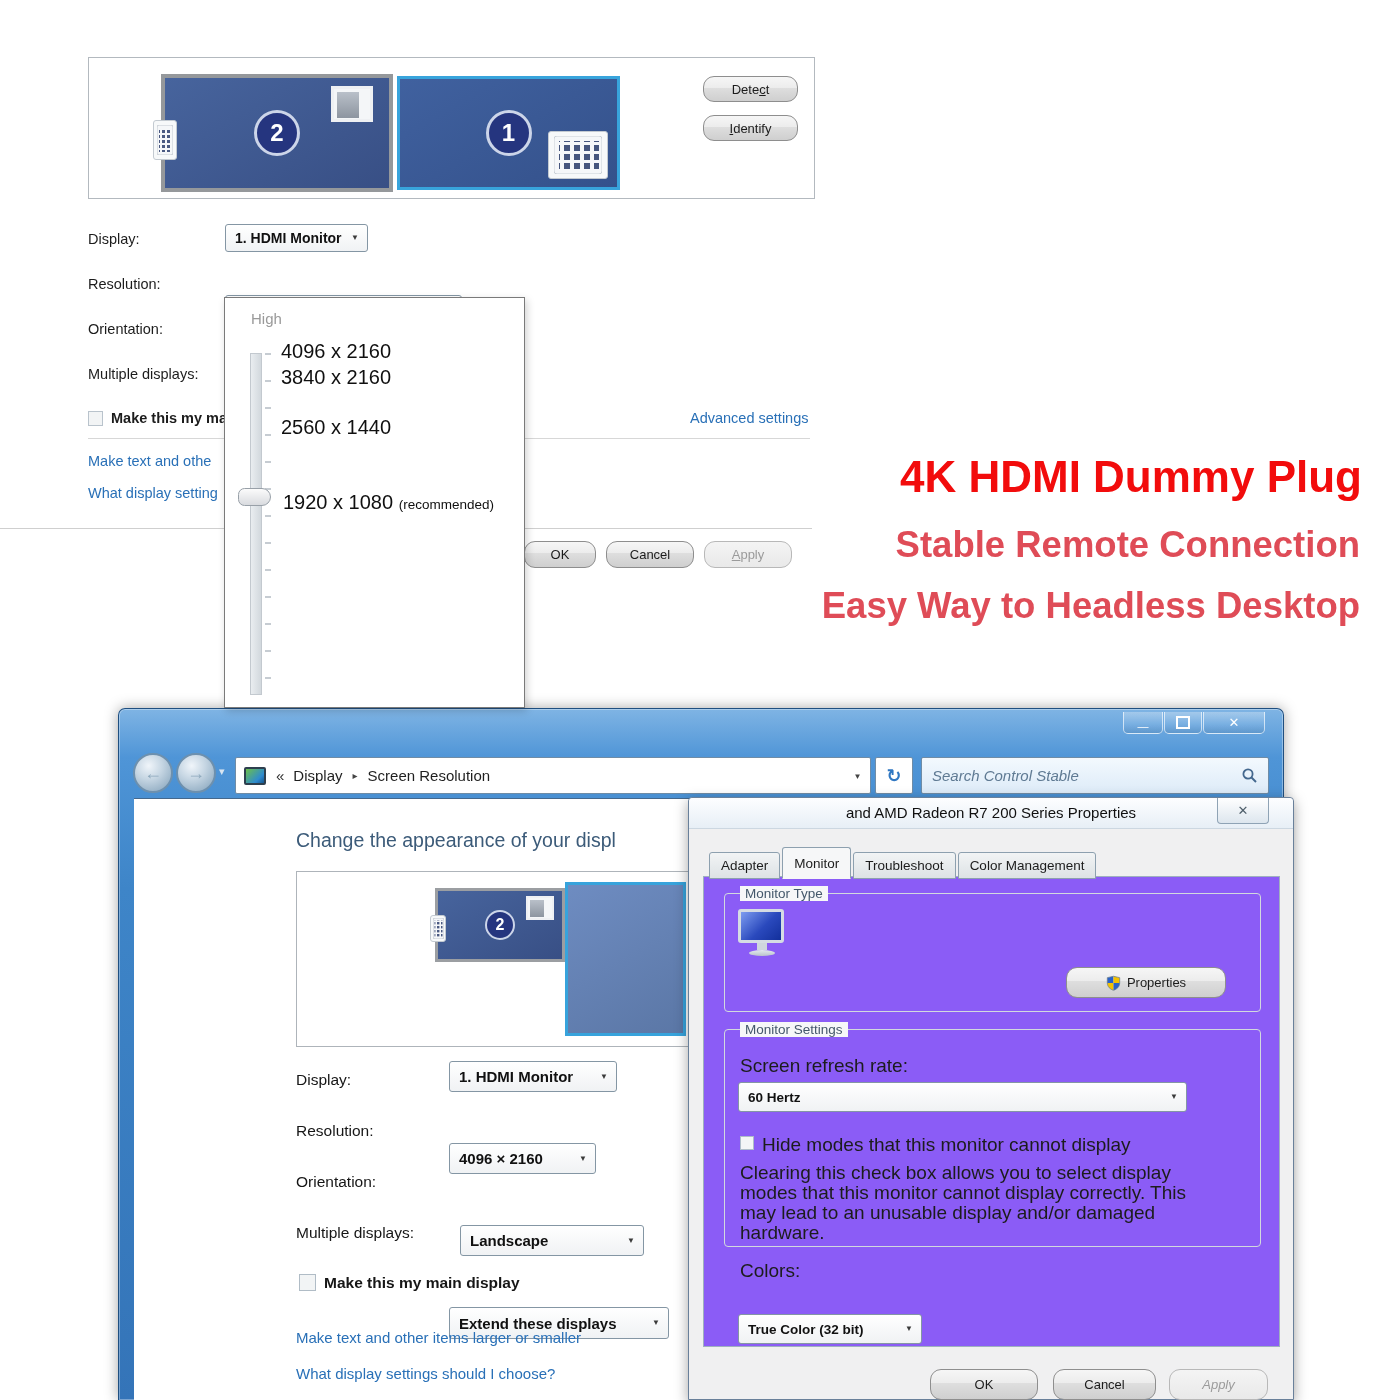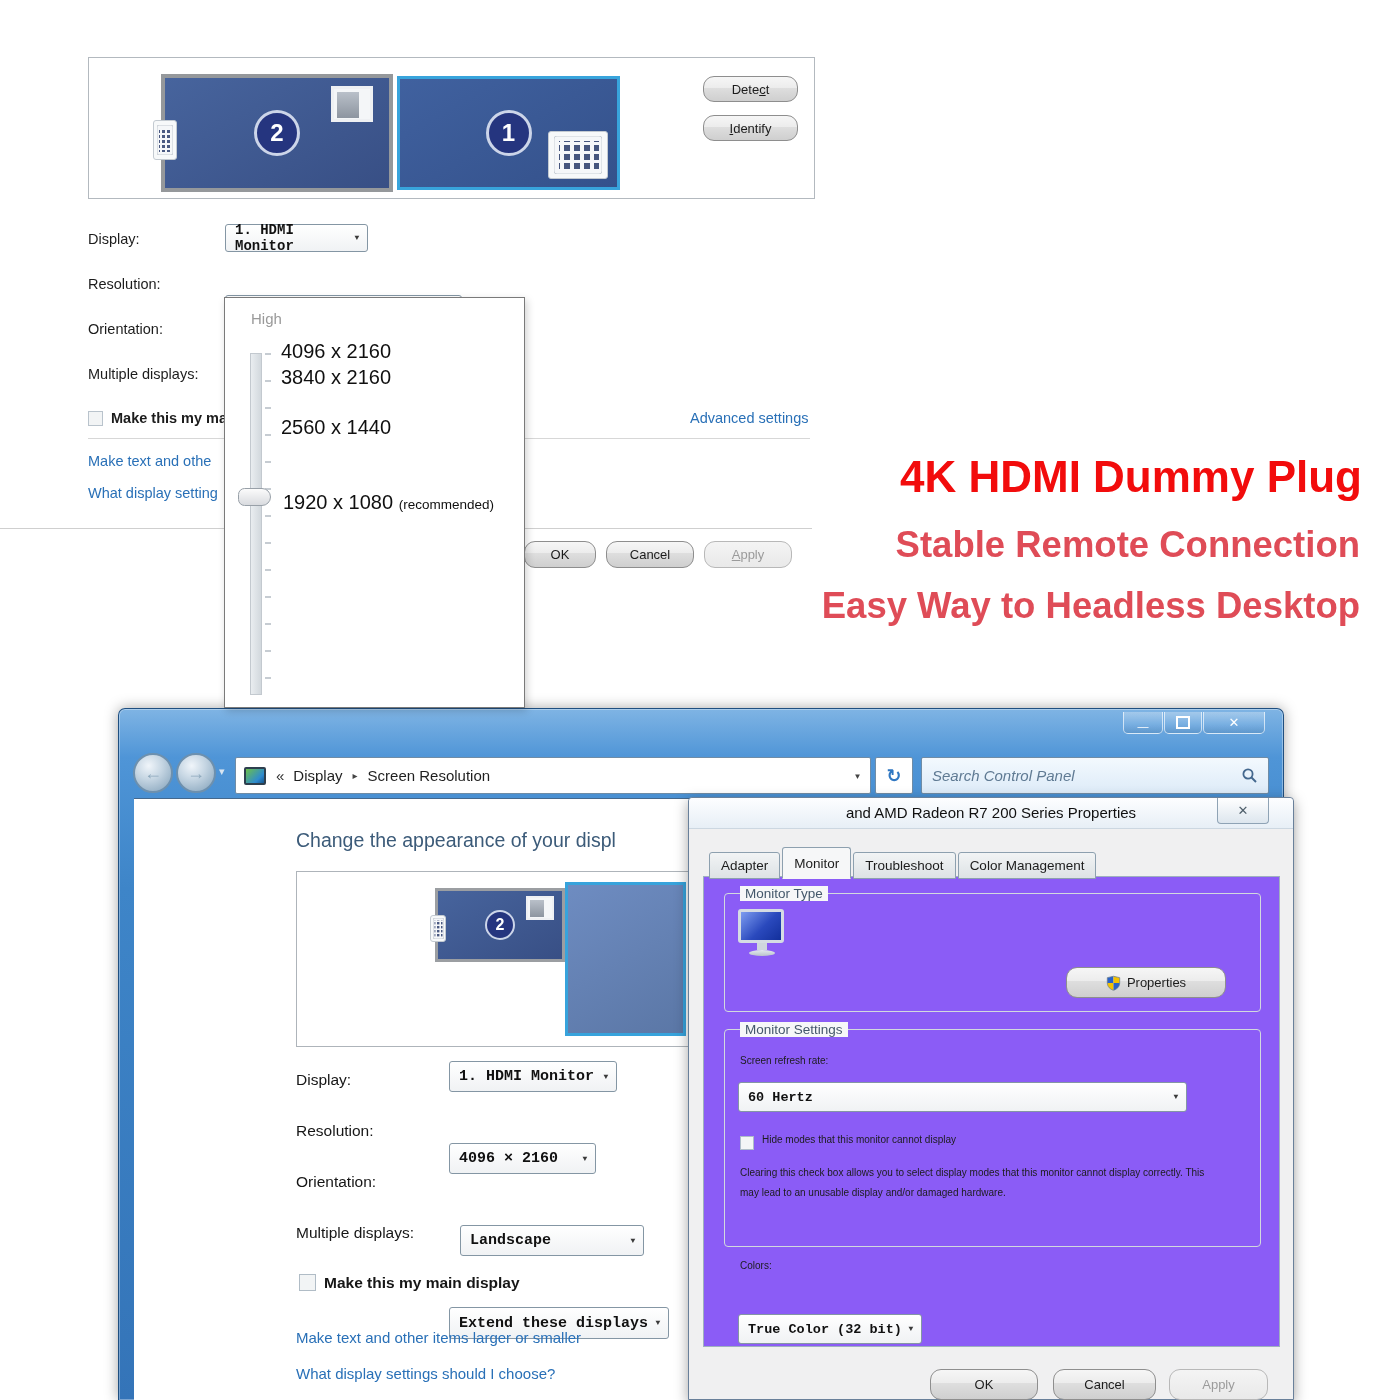--- a/index.html
+++ b/index.html
@@ -11,21 +11,21 @@
   .lbl2{font-size:15.5px;color:#161616;}
   .link{color:#2970b7;font-size:14.5px;cursor:pointer;white-space:nowrap;}
   .link2{color:#2970b7;font-size:15px;cursor:pointer;white-space:nowrap;}
   .btn{background:linear-gradient(#f6f6f6 0%,#ececec 45%,#dedede 46%,#cfcfcf 100%);
        border:1px solid #8e8e8e;border-radius:11px;font-size:13px;color:#1c1c1c;
        display:flex;align-items:center;justify-content:center;box-sizing:border-box;}
   .btn.disabled{color:#9b9b9b;background:linear-gradient(#f4f4f4,#e9e9e9);border-color:#b8b8b8;}
   .u{text-decoration:underline;}
   .combo{background:linear-gradient(#ffffff,#f0f2f4);border:1px solid #8496a4;border-radius:3px;
          box-sizing:border-box;display:flex;align-items:center;padding:0 14px 0 9px;position:relative;
-         font-weight:600;color:#111;font-family:Liberation Mono, monospace;}
+         font-weight:600;color:#111;}
   .combo .car{position:absolute;right:7px;top:50%;transform:translateY(-54%) scale(.8);font-size:10px;color:#3b3b3b;}
   .sep{background:#d7d7d7;height:1px;}
   .monbox{background:#fff;border:1px solid #b3b9bf;box-sizing:border-box;}
   .badge{border-radius:50%;background:#25357f;border:3px solid #ccd5e9;color:#fff;font-weight:bold;
          display:flex;align-items:center;justify-content:center;box-sizing:border-box;}
   .chk{background:linear-gradient(#fefefe,#eef1f3);border:1px solid #9aa8b4;box-sizing:border-box;}
   .ddpanel{background:#fff;border:1px solid #7a7a7a;box-shadow:2px 3px 8px rgba(0,0,0,.18);}
   .dditem{font-size:20px;color:#101010;white-space:nowrap;}
   .red1{color:#f20c0c;font-weight:bold;font-size:44px;white-space:nowrap;}
   .red2{color:#df4c57;font-weight:bold;font-size:36.5px;white-space:nowrap;}
@@ -46,21 +46,21 @@
         box-sizing:border-box;display:flex;align-items:center;padding:0 10px;}
   .dlg{background:#f0f0f1;border:1px solid #69809a;border-radius:4px 4px 0 0;box-sizing:border-box;
        box-shadow:0 4px 14px rgba(0,0,0,.35);}
   .dlgtitle{background:linear-gradient(#fdfeff,#e7eff6);border-bottom:1px solid #ccd7e1;border-radius:4px 4px 0 0;}
   .tab{background:linear-gradient(#f2f4f5,#dde2e5);border:1px solid #8da0af;border-radius:3px 3px 0 0;
        font-size:13.5px;padding:5px 11px;margin-right:2px;position:relative;box-sizing:border-box;}
   .tab.active{background:#f6f7f8;padding-top:8px;padding-bottom:7px;z-index:3;border-bottom:1px solid #f6f7f8;}
   .page{background:#8b5cf6;border:1px solid #9fb0bf;box-sizing:border-box;}
   .group{border:1px solid #d2d9de;border-radius:4px;box-sizing:border-box;}
   .glabel{font-size:13.5px;color:#44586b;background:#f6f7f8;padding:0 5px;}
-  .dtext{font-size:10px;color:#1c1c1c;}
+  .dtext{font-size:19px;color:#1c1c1c;}
   .dcombo{font-size:13.5px;}
   .thumbpill{background:linear-gradient(#fbfbfb,#d9dbdf);border:1px solid #98a0a8;border-radius:8px 11px 11px 8px;}
   .mt-screen{width:40px;height:28px;background:linear-gradient(135deg,#7d9cf0 0%,#2a49bd 55%,#122f9b 100%);
              border:3px solid #d5dce3;border-radius:3px;}
   .mt-stand{width:10px;height:7px;background:#cfd6dd;margin:0 auto;}
   .mt-base{width:26px;height:6px;background:linear-gradient(#e3e8ee,#b9c2cb);border-radius:50%;margin:0 auto;}
   .winthumb{background:#f4f6f8;border:1px solid #c8cdd3;box-sizing:border-box;}
   .devicon{background:#f7f9fa;border:1px solid #c3cad1;border-radius:3px;box-sizing:border-box;
            display:flex;align-items:center;justify-content:center;}
 </style>
@@ -197,21 +197,21 @@
       <span style="font-size:15px;color:#1f1f1f;">Display</span>
       <span style="margin:0 10px;font-size:10px;color:#444;">▸</span>
       <span style="font-size:15px;color:#1f1f1f;">Screen Resolution</span>
       <span style="flex:1;"></span>
       <span style="font-size:9px;color:#444;transform:scale(.9);">▼</span>
     </div>
     <div class="abs toolbtn" style="left:756px;top:48px;width:38px;height:37px;">
       <span style="font-family:'DejaVu Sans',sans-serif;font-size:18px;font-weight:bold;color:#2f77c2;">↻</span>
     </div>
     <div class="abs search" style="left:802px;top:48px;width:348px;height:37px;">
-      <span style="font-style:italic;font-size:15px;color:#5f7a93;">Search Control Panel</span>
+      <span style="font-style:italic;font-size:15px;color:#5f7a93;">Search Control Stable</span>
       <span style="flex:1;"></span>
       <svg width="17" height="17" viewBox="0 0 17 17">
           <circle cx="7" cy="7" r="4.6" fill="none" stroke="#44688e" stroke-width="1.8"></circle>
           <line x1="10.5" y1="10.5" x2="15" y2="15" stroke="#44688e" stroke-width="2"></line>
         </svg>
     </div>
 
     <div class="abs" style="left:15px;top:89px;width:1136px;height:603px;background:#fff;border-top:1px solid #45688c;">
       <div class="abs hd" style="left:162px;top:30px;white-space:nowrap;">Change the appearance of your displ</div>
 
@@ -326,16 +326,16 @@
 
       <div class="abs dtext" style="left:36px;top:383px;">Colors:</div>
       <div class="abs combo dcombo" style="left:34px;top:407px;width:184px;height:30px;">
         <span>True Color (32 bit)</span>
         <span class="car">▼</span>
       </div>
     </div>
 
     <div class="abs btn" style="left:241px;top:571px;width:108px;height:31px;">OK</div>
     <div class="abs btn" style="left:364px;top:571px;width:103px;height:31px;">Cancel</div>
-    <div class="abs btn disabled" style="left:480px;top:571px;width:99px;height:31px;">Apply</div>
+    <div class="abs btn disabled" style="left:480px;top:571px;width:99px;height:31px;font-style:italic;">Apply</div>
   </div>
 
 </div>
 
 </body></html>

